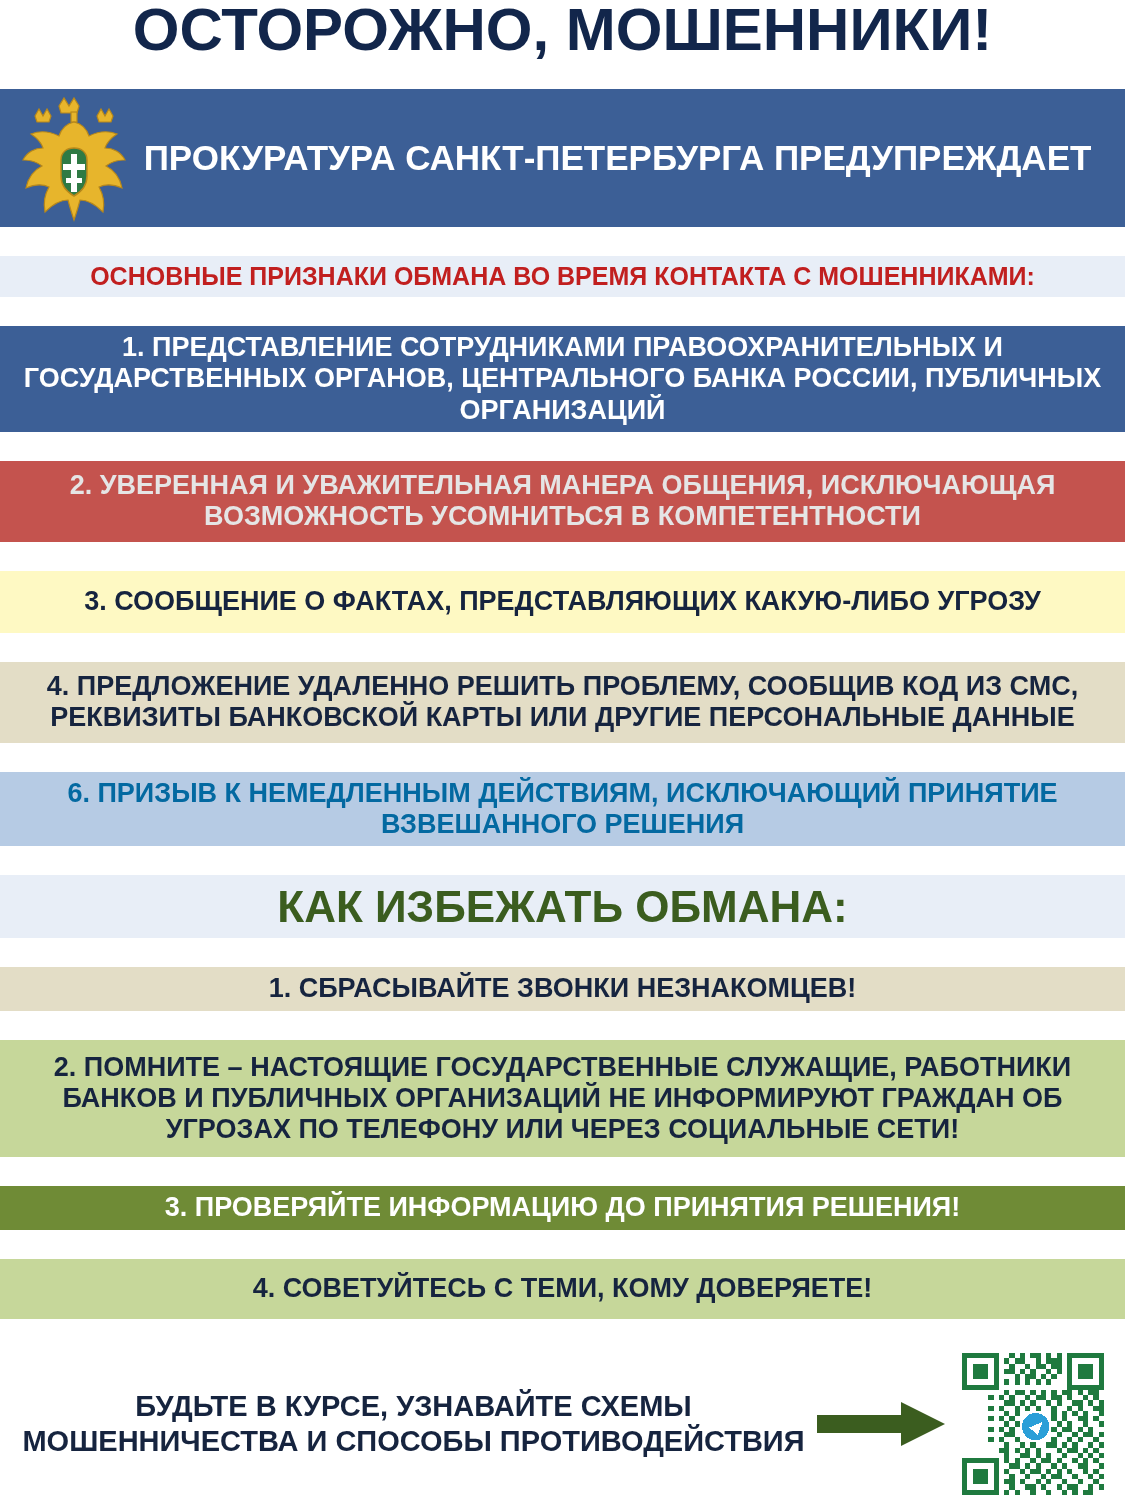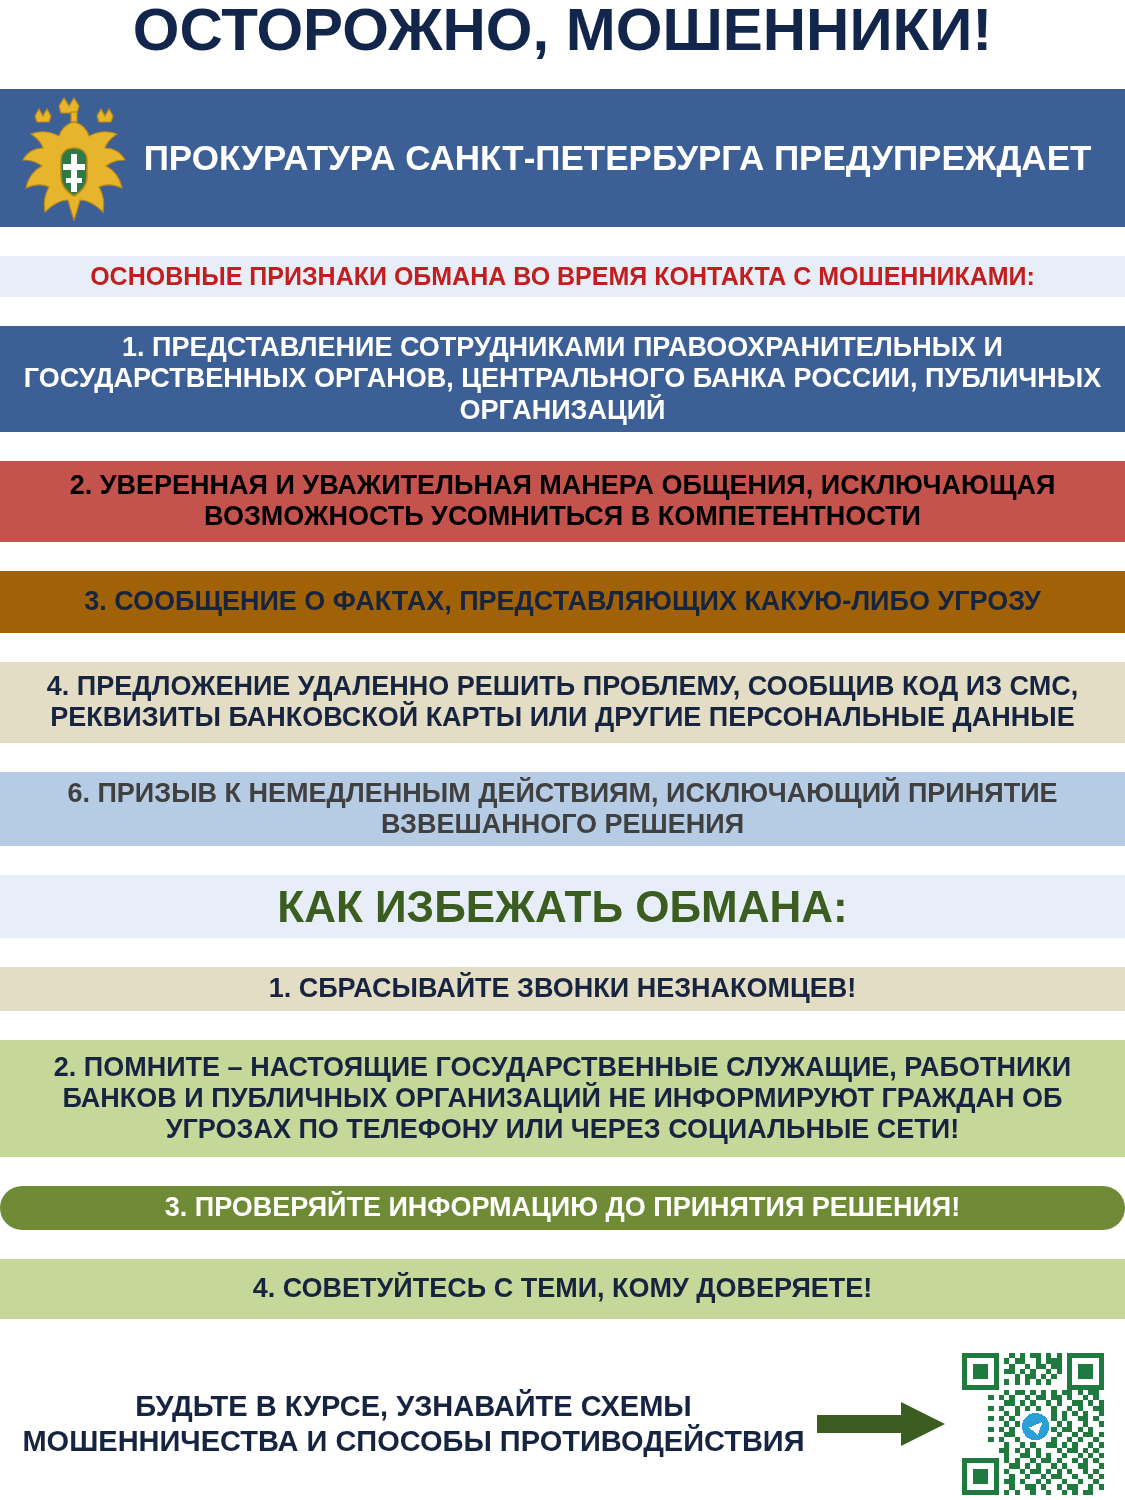--- a/index.html
+++ b/index.html
@@ -88,27 +88,27 @@
   }
   .b-1 {
     background: #3c5f96;
     color: #ffffff;
     height: 135px;
     font-size: 27px;
     font-weight: bold;
   }
   .b-2 {
     background: #c4534e;
-    color: #000000;
+    color: #e5e5e5;
     height: 120px;
     font-size: 27px;
     font-weight: bold;
   }
   .b-3 {
-    background: #a16207;
+    background: #fef9c3;
     color: #16243f;
     height: 91px;
     font-size: 27px;
     font-weight: bold;
   }
   .b-4 {
     background: #e3ddc6;
     color: #16243f;
     height: 120px;
     font-size: 27px;
@@ -116,21 +116,21 @@
   }
   .b-5 {
     background: #3c5f96;
     color: #ffffff;
     height: 93px;
     font-size: 27px;
     font-weight: bold;
   }
   .b-6 {
     background: #b6cbe4;
-    color: #404040;
+    color: #0369a1;
     height: 91px;
     font-size: 27px;
     font-weight: bold;
   }
   .b-avoid-title {
     background: #e8eef7;
     height: 80px;
     color: #3b5d1f;
     font-size: 44px;
     font-weight: bold;
@@ -148,21 +148,20 @@
     height: 178px;
     font-size: 27px;
     font-weight: bold;
   }
   .b-a3 {
     background: #6f8b36;
     color: #ffffff;
     height: 56px;
     font-size: 27px;
     font-weight: bold;
-    border-radius: 27px;
   }
   .b-a4 {
     background: #c6d79a;
     color: #16243f;
     height: 88px;
     font-size: 27px;
     font-weight: bold;
   }
   
   .footer {

